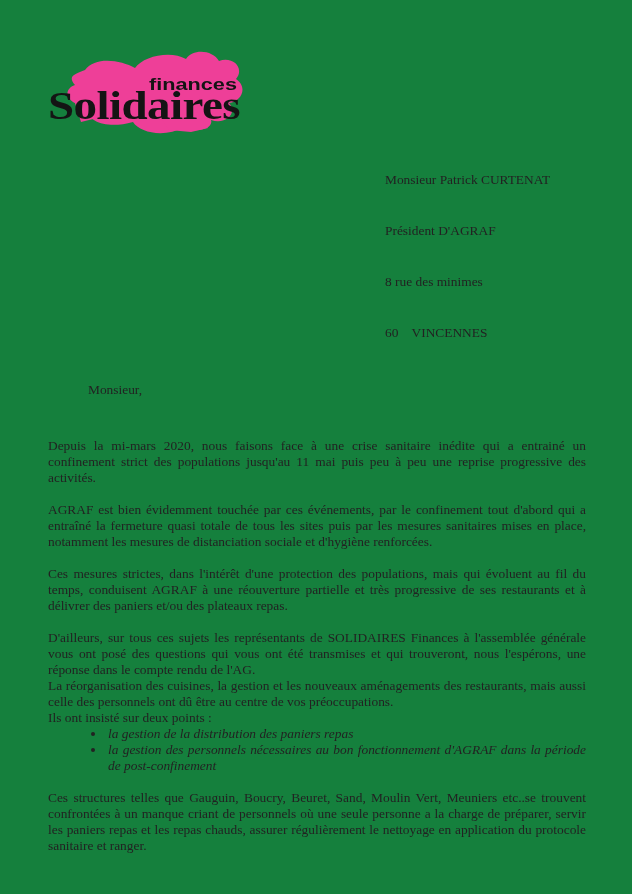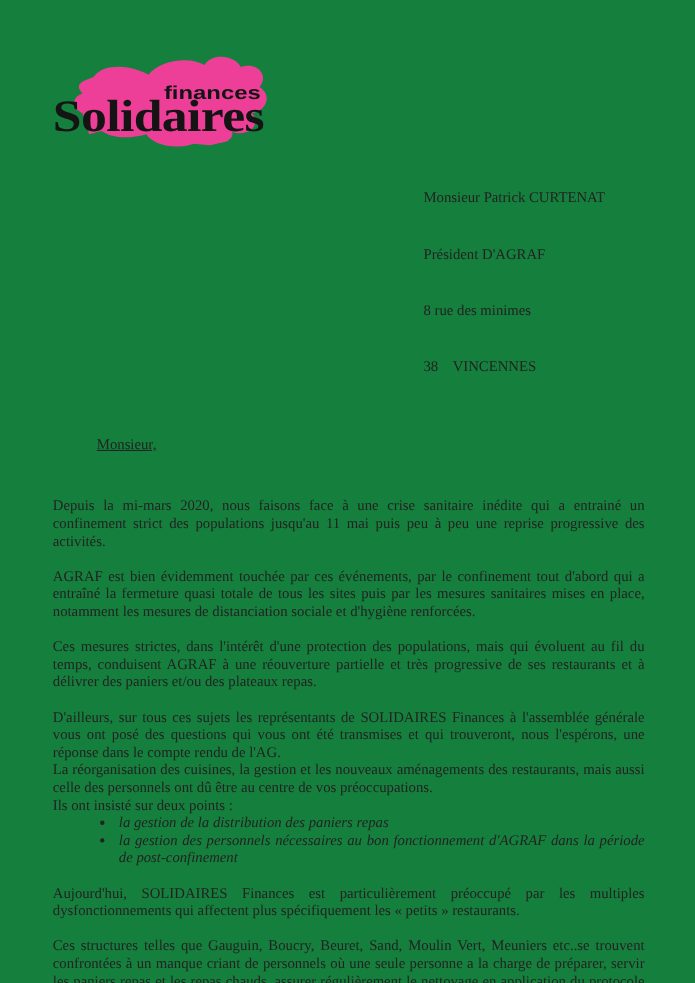--- a/index.html
+++ b/index.html
@@ -28,24 +28,23 @@
     top: 137px;
     width: 538px;
   }
   .recipient {
     margin-left: 337px;
     line-height: 17px;
     white-space: pre-wrap;
   }
   .recipient-line { white-space: pre-wrap; }
   .salutation {
-    margin-top: 21px;
+    margin-top: 7px;
     margin-bottom: 40px;
     padding-left: 40px;
-    text-decoration: underline;
   }
   .para {
     text-align: justify;
     margin: 0 0 16px 0;
   }
   .para-group { margin: 0 0 16px 0; }
   .para-group .para { margin: 0; }
   ul.points {
     margin: 0 0 16px 0;
     padding-left: 58px;
@@ -91,42 +90,41 @@
       <text class="logo-main-text" x="3" y="71" font-size="41" textLength="192" lengthAdjust="spacingAndGlyphs" fill="#141414">Solidaires</text>
     </svg>
   </div>
 
   <div class="content">
 
     <div class="recipient">
       <div class="recipient-line">Monsieur Patrick CURTENAT</div>
       <div class="recipient-line">Président D'AGRAF</div>
       <div class="recipient-line">8 rue des minimes</div>
-      <div class="recipient-line">38    VINCENNES</div>
+      <div class="recipient-line">60    VINCENNES</div>
     </div>
 
     <p class="salutation">Monsieur,</p>
 
     <p class="para">Depuis la mi-mars 2020, nous faisons face à une crise sanitaire inédite qui a entrainé un confinement strict des populations jusqu'au 11 mai puis peu à peu une reprise progressive des activités.</p>
 
     <p class="para">AGRAF est bien évidemment touchée par ces événements, par le confinement tout d'abord qui a entraîné la fermeture quasi totale de tous les sites puis par les mesures sanitaires mises en place, notamment les mesures de distanciation sociale et d'hygiène renforcées.</p>
 
     <p class="para">Ces mesures strictes, dans l'intérêt d'une protection des populations, mais qui évoluent au fil du temps, conduisent AGRAF à une réouverture partielle et très progressive de ses restaurants et à délivrer des paniers et/ou  des plateaux repas.</p>
 
     <div class="para-group">
       <p class="para">D'ailleurs, sur tous ces sujets les représentants de SOLIDAIRES Finances à l'assemblée générale vous ont posé des questions qui vous ont été transmises et qui trouveront, nous l'espérons, une réponse dans le compte rendu de l'AG.</p>
       <p class="para">La réorganisation des cuisines, la gestion et les nouveaux aménagements des restaurants, mais aussi celle des personnels ont dû être au centre de vos préoccupations.</p>
       <p class="para">Ils ont insisté sur deux points :</p>
       <ul class="points" style="margin:0;font-style:italic;">
         <li>la gestion de la distribution des paniers repas</li>
         <li>la gestion des personnels nécessaires au bon fonctionnement d'AGRAF dans la période de post-confinement</li>
       </ul>
     </div>
 
-    <p class="para">Aujourd'hui, SOLIDAIRES Finances est particulièrement préoccupé par les multiples dysfonctionnements qui affectent plus spécifiquement les « petits » restaurants.</p>
 
     <div class="para-group">
       <p class="para">Ces structures telles que  Gauguin, Boucry, Beuret, Sand, Moulin Vert,  Meuniers etc..se trouvent confrontées à un manque criant de personnels où une seule personne a  la charge de préparer, servir les paniers repas et les repas chauds, assurer régulièrement le nettoyage en application du protocole sanitaire et ranger.</p>
 
     </div>
 
   </div>
 </div>
 
 </body></html>

